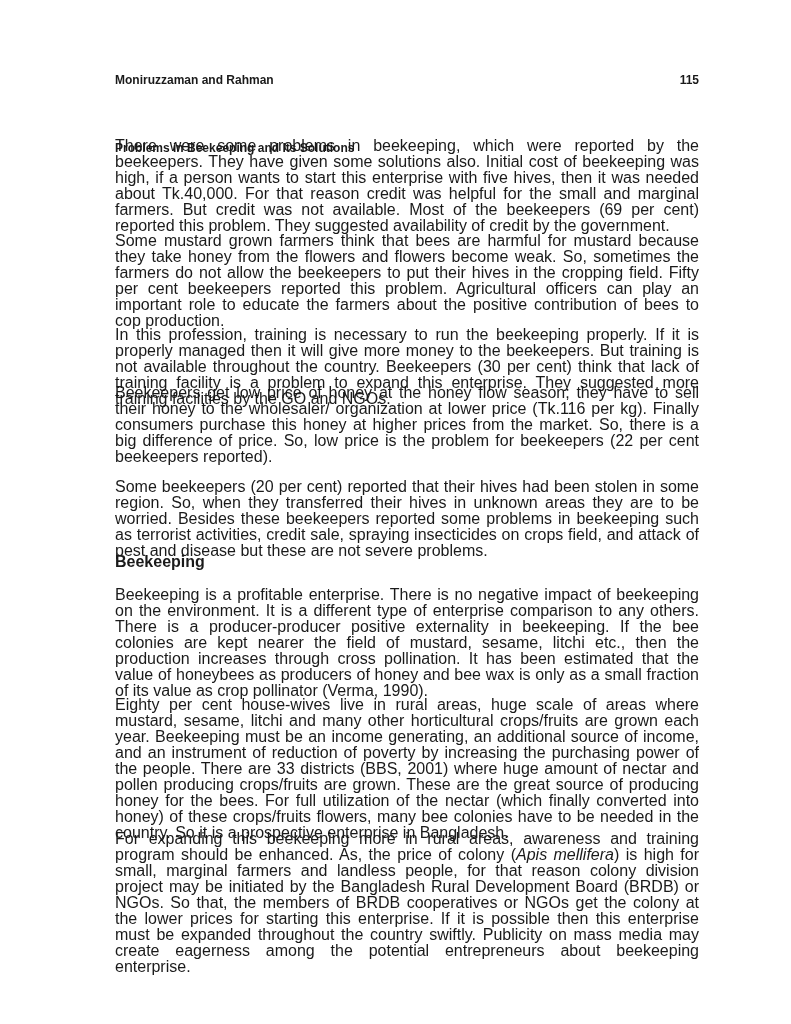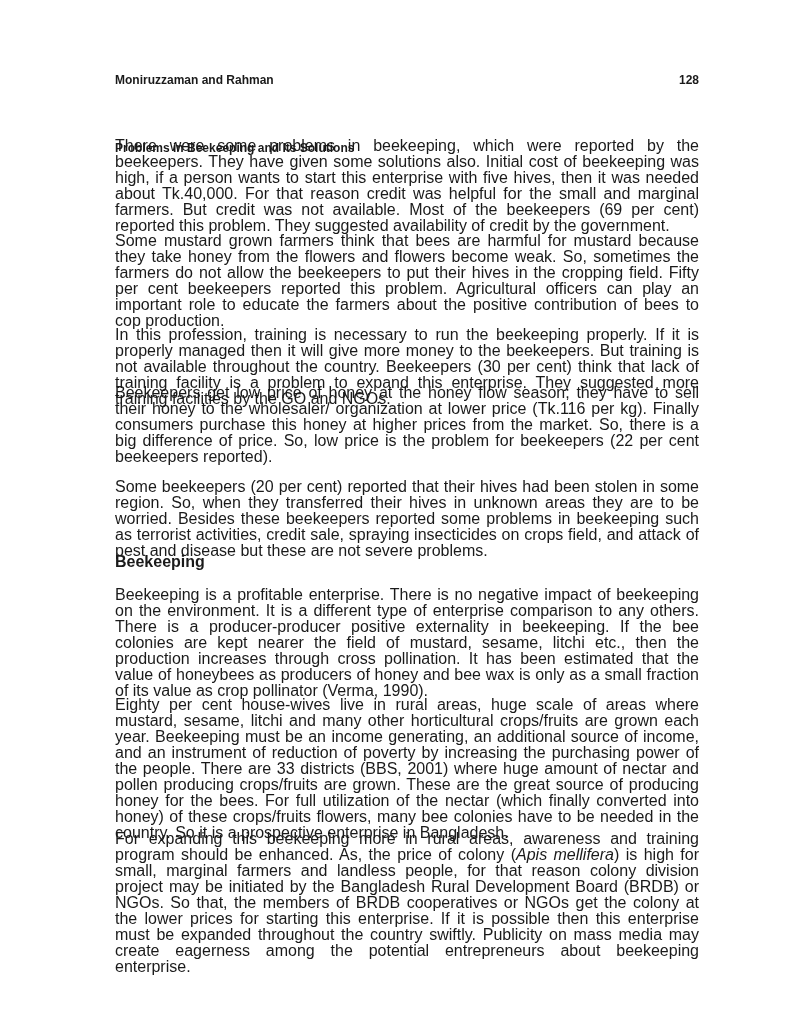--- a/index.html
+++ b/index.html
@@ -25,21 +25,21 @@
     font-size: 16px; font-weight: bold;
   }
   em { }
 </style>
 </head>
 <body>
 
 <div class="page">
   <div class="running-head">
     <span>Moniruzzaman and Rahman</span>
-    <span>128</span>
+    <span>115</span>
   </div>
 
   <div class="section-title">Problems in Beekeeping and Its Solutions</div>
 
   <p class="para" style="top:138px">There were some problems in beekeeping, which were reported by the beekeepers. They have given some solutions also. Initial cost of beekeeping was high, if a person wants to start this enterprise with five hives, then it was needed about Tk.40,000. For that reason credit was helpful for the small and marginal farmers. But credit was not available. Most of the beekeepers (69 per cent) reported this problem. They suggested availability of credit by the government.</p>
   <p class="para" style="top:233px">Some mustard grown farmers think that bees are harmful for mustard because they take honey from the flowers and flowers become weak. So, sometimes the farmers do not allow the beekeepers to put their hives in the cropping field. Fifty per cent beekeepers reported this problem.  Agricultural officers can play an important role to educate the farmers about the positive contribution of bees to cop production.</p>
   <p class="para" style="top:327px">In this profession, training is necessary to run the beekeeping properly. If it is properly managed then it will give more money to the beekeepers. But training is not available throughout the country. Beekeepers (30 per cent) think that lack of training facility is a problem to expand this enterprise. They suggested more training facilities by the GO and NGOs.</p>
   <p class="para" style="top:385px">Beekeepers get low price of honey at the honey flow season; they have to sell their honey to the wholesaler/ organization at lower price (Tk.116 per kg). Finally consumers purchase this honey at higher prices from the market. So, there is a big difference of price. So, low price is the problem for beekeepers (22 per cent beekeepers reported).</p>
   <p class="para" style="top:479px">Some beekeepers (20 per cent) reported that their hives had been stolen in some region. So, when they transferred their hives in unknown areas they are to be worried. Besides these beekeepers reported some problems in beekeeping such as terrorist activities, credit sale, spraying insecticides on crops field, and attack of  pest and disease but these are not severe problems.</p>
 

